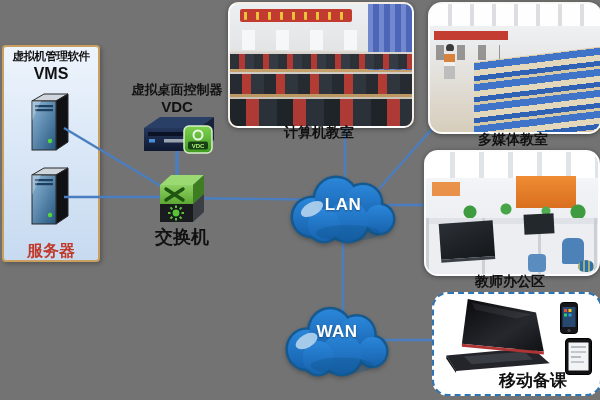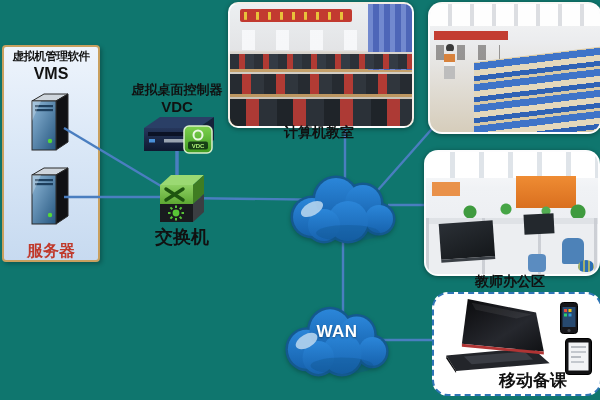--- a/index.html
+++ b/index.html
@@ -1,16 +1,16 @@
 <!DOCTYPE html>
 <html><head>
 <meta charset="utf-8">
 <style>
   html,body{margin:0;padding:0;background:#fff;}
-  #canvas{position:relative;width:600px;height:400px;background:#0f766e;overflow:hidden;
+  #canvas{position:relative;width:600px;height:400px;background:#737373;overflow:hidden;
           font-family:"Liberation Sans","DejaVu Sans",sans-serif;}
   .abs{position:absolute;}
   .lbl{position:absolute;font-weight:bold;color:#111;text-align:center;line-height:1.15;}
 
   
   #links{position:absolute;left:0;top:0;width:600px;height:400px;z-index:2;}
 
   
   #vms-box{left:2px;top:45px;width:94px;height:213px;z-index:1;
     background:linear-gradient(180deg,#eef4fc 0%,#dbe8f7 45%,#c7daf0 100%);
@@ -227,20 +227,21 @@
       <circle cx="26" cy="50" r="19"></circle>
         <circle cx="50" cy="32" r="21"></circle>
         <circle cx="77" cy="36" r="18"></circle>
       <circle cx="93" cy="52" r="14"></circle>
         <circle cx="62" cy="54" r="20"></circle>
         <circle cx="38" cy="58" r="16"></circle>
     </g>
     <ellipse cx="26" cy="42" rx="12" ry="6.5" fill="#bcd8f0" opacity="0.85" transform="rotate(-28 26 42)"></ellipse>
     <ellipse cx="62" cy="66" rx="32" ry="8" fill="#0e4f86" opacity="0.3"></ellipse>
   </svg>
+  <div id="lan-text" class="lbl cloud-text">LAN</div>
 
   <svg id="wan-cloud" class="abs cloud" viewBox="0 0 114 78" preserveAspectRatio="none">
     <defs>
         <linearGradient id="clg2" x1="0" y1="0" x2="0" y2="1">
       <stop offset="0" stop-color="#2b86d9"></stop>
           <stop offset="1" stop-color="#1763ae"></stop>
         </linearGradient>
       </defs>
     <g fill="#14598f">
       <circle cx="26" cy="50" r="21.5"></circle>
@@ -274,20 +275,21 @@
   <div id="cc-label" class="lbl">计算机教室</div>
 
   <div id="photo-mm" class="abs photo">
     <div class="abs mm-lights"></div>
     <div class="abs mm-banner"></div>
     <div class="abs mm-posters"></div>
     <div class="abs mm-seats"></div>
     <div class="abs mm-head"></div>
     <div class="abs mm-teacher"></div>
   </div>
+  <div id="mm-label" class="lbl">多媒体教室</div>
 
   <div id="photo-of" class="abs photo">
     <div class="abs of-lights"></div>
     <div class="abs of-orange1"></div>
     <div class="abs of-orange2"></div>
     <div class="abs of-plants"></div>
     <div class="abs of-cubes"></div>
     <div class="abs of-part"></div>
     <div class="abs of-mon1"></div>
     <div class="abs of-mon2"></div>

